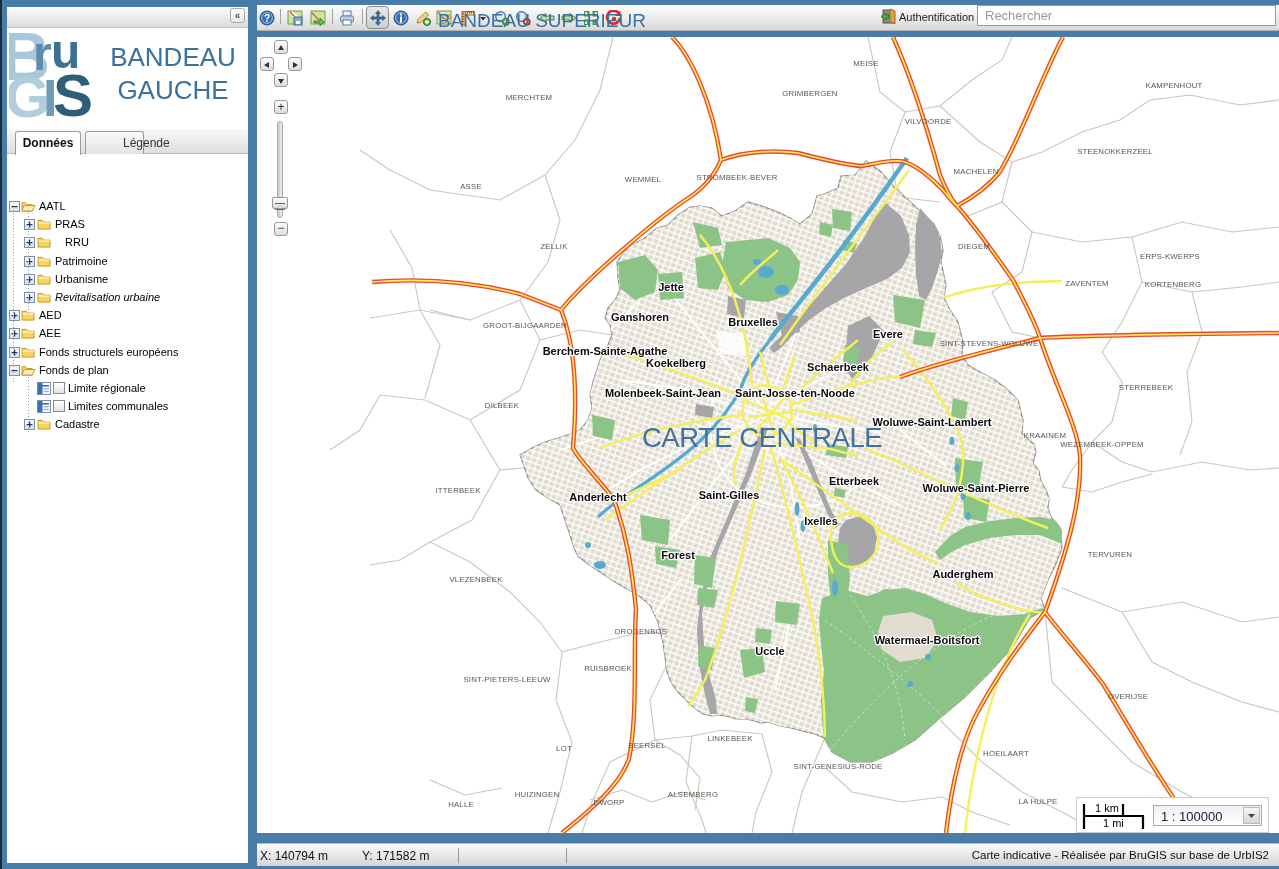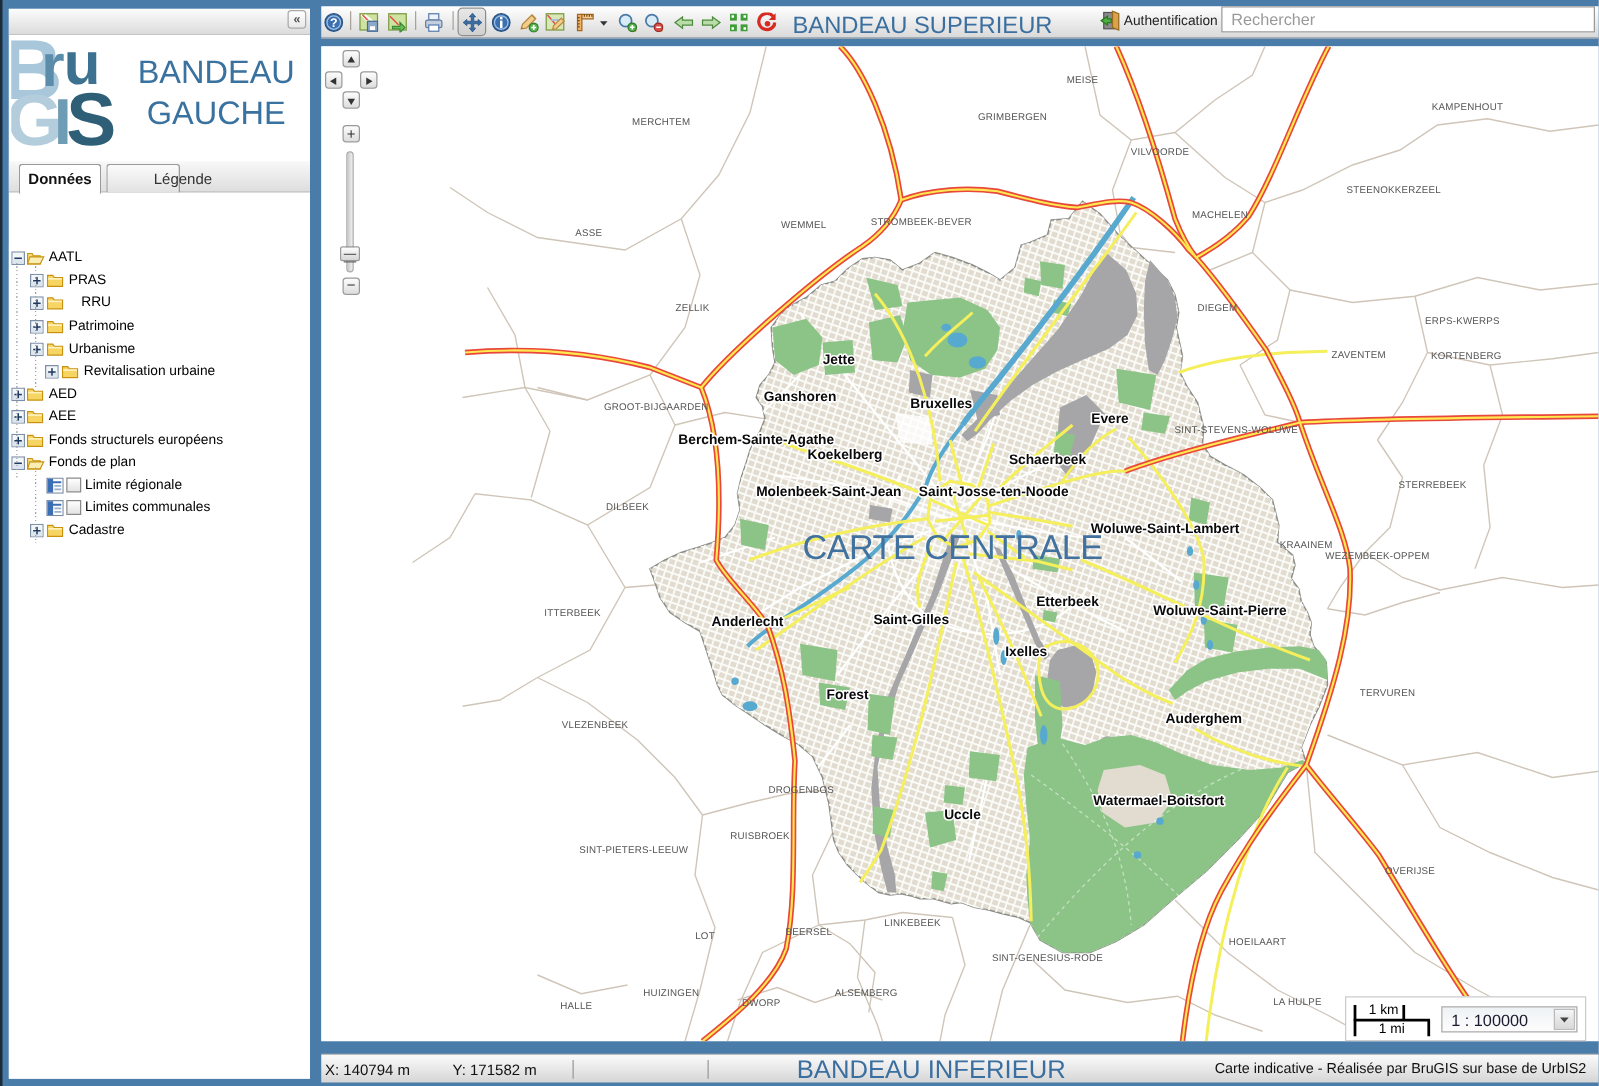--- a/index.html
+++ b/index.html
@@ -22,21 +22,21 @@
 #tree{position:absolute;left:0;top:147px;width:241px;bottom:0;background:#fff;font-size:11px;color:#000;margin-top:42px;}
 .trow{position:absolute;height:18px;line-height:18px;white-space:nowrap;}
 .tfold{position:absolute;top:3px;width:15px;height:12px;}
 .tlabel{position:absolute;top:0;}
 .dots{position:absolute;width:1px;background-image:repeating-linear-gradient(#9aa2ac 0 1px,transparent 1px 3px);}
 
 #toolbar{position:absolute;left:257px;top:5px;width:1022px;height:26px;background:linear-gradient(#ffffff,#d9d9d9);border-bottom:1px solid #b0b0b0;}
 .ticon{position:absolute;top:5px;width:16px;height:16px;}
 .tsep{position:absolute;top:4px;width:1px;height:15px;background:#a9a298;}
 #panbtn{position:absolute;left:109px;top:1px;width:23px;height:23px;border:1px solid #8e8e8e;border-radius:4px;background:linear-gradient(#e8e8e8,#cfcfcf);}
-#suptitle{position:absolute;left:181px;top:5px;width:600px;text-align:center;font-size:19px;color:#3b6f9f;}
+#suptitle{position:absolute;left:181px;top:5px;width:600px;text-align:left;font-size:19px;color:#3b6f9f;}
 #authico{position:absolute;left:623px;top:3px;width:17px;height:17px;}
 #authtxt{position:absolute;left:642px;top:6px;font-size:11px;color:#222;}
 #search{position:absolute;left:720px;top:0px;width:299px;height:21px;background:#fff;border:1px solid #9a9a9a;font-size:13px;color:#9a9a9a;line-height:20px;padding-left:7px;}
 
 #map{position:absolute;left:257px;top:37px;width:1022px;height:796px;background:#fff;overflow:hidden;}
 
 .mbtn{position:absolute;width:14px;height:14px;border:1px solid #999;border-radius:3px;background:linear-gradient(#fdfdfd,#ddd);text-align:center;color:#333;z-index:5;}
 .mbtn svg{display:block;margin:3px auto 0;}
 #ztrack{position:absolute;left:20px;top:84px;width:6px;height:97px;border:1px solid #aaa;border-radius:3px;background:linear-gradient(90deg,#c9c9c9,#f0f0f0);z-index:5;}
 #zhandle{position:absolute;left:15px;top:160px;width:16px;height:12px;border:1px solid #999;border-radius:2px;background:linear-gradient(#fff,#d5d5d5);z-index:6;}
@@ -134,21 +134,21 @@
           <rect x="1" y="6" width="9" height="4" fill="#dde5ee"></rect>
           <rect x="2.5" y="5" width="6" height="1.2" fill="#1f3a5f"></rect>
           <rect x="5" y="2.5" width="1.2" height="6" fill="#1f3a5f"></rect>
         </svg>
         <svg class="tfold" style="left:30px;" width="16" height="13" viewBox="0 0 16 13">
           <path d="M1 2.5 L5.5 2.5 L7 4.5 L14 4.5 L14 12 L1 12 Z" fill="#f6d563" stroke="#c8920f" stroke-width="1"></path>
           <path d="M1.5 5.5 L13.5 5.5" stroke="#fdf0b8" stroke-width="1.6"></path>
         </svg>
         <span class="tlabel" style="left:48px;">Urbanisme</span>
       </div>
-      <div class="trow" style="left:12px;top:92px;width:272px;">
+      <div class="trow" style="left:0;top:92px;width:272px;font-style:italic;">
         <svg style="position:absolute;left:17px;top:4px;" width="11" height="11" viewBox="0 0 11 11">
           <rect x="0.5" y="0.5" width="10" height="10" fill="#f4f7fa" stroke="#7f90a6"></rect>
           <rect x="1" y="6" width="9" height="4" fill="#dde5ee"></rect>
           <rect x="2.5" y="5" width="6" height="1.2" fill="#1f3a5f"></rect>
           <rect x="5" y="2.5" width="1.2" height="6" fill="#1f3a5f"></rect>
         </svg>
         <svg class="tfold" style="left:30px;" width="16" height="13" viewBox="0 0 16 13">
           <path d="M1 2.5 L5.5 2.5 L7 4.5 L14 4.5 L14 12 L1 12 Z" fill="#f6d563" stroke="#c8920f" stroke-width="1"></path>
           <path d="M1.5 5.5 L13.5 5.5" stroke="#fdf0b8" stroke-width="1.6"></path>
         </svg>
@@ -667,15 +667,14 @@
           </svg></div>
     </div>
   </div>
 </div>
 
 <div id="status">
   <span style="position:absolute;left:3px;top:5px;">X: 140794 m</span>
   <span style="position:absolute;left:105px;top:5px;">Y: 171582 m</span>
   <div class="sep" style="left:201px;"></div>
   <div class="sep" style="left:309px;"></div>
-  <div id="inftitle">BANDEAU INFERIEUR</div>
   <div id="credit">Carte indicative - Réalisée par BruGIS sur base de UrbIS2</div>
 </div>
 
 </body></html>

